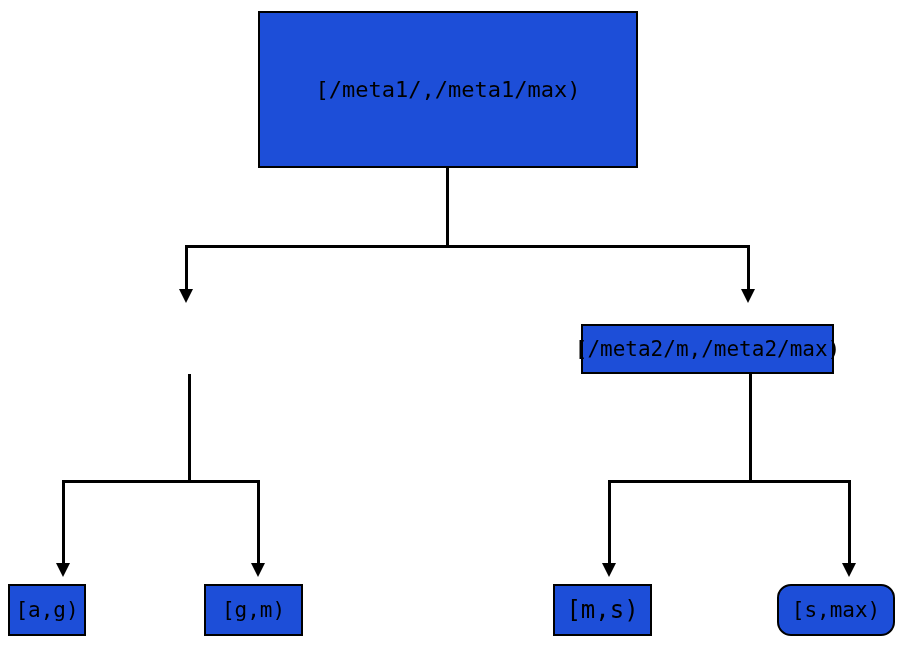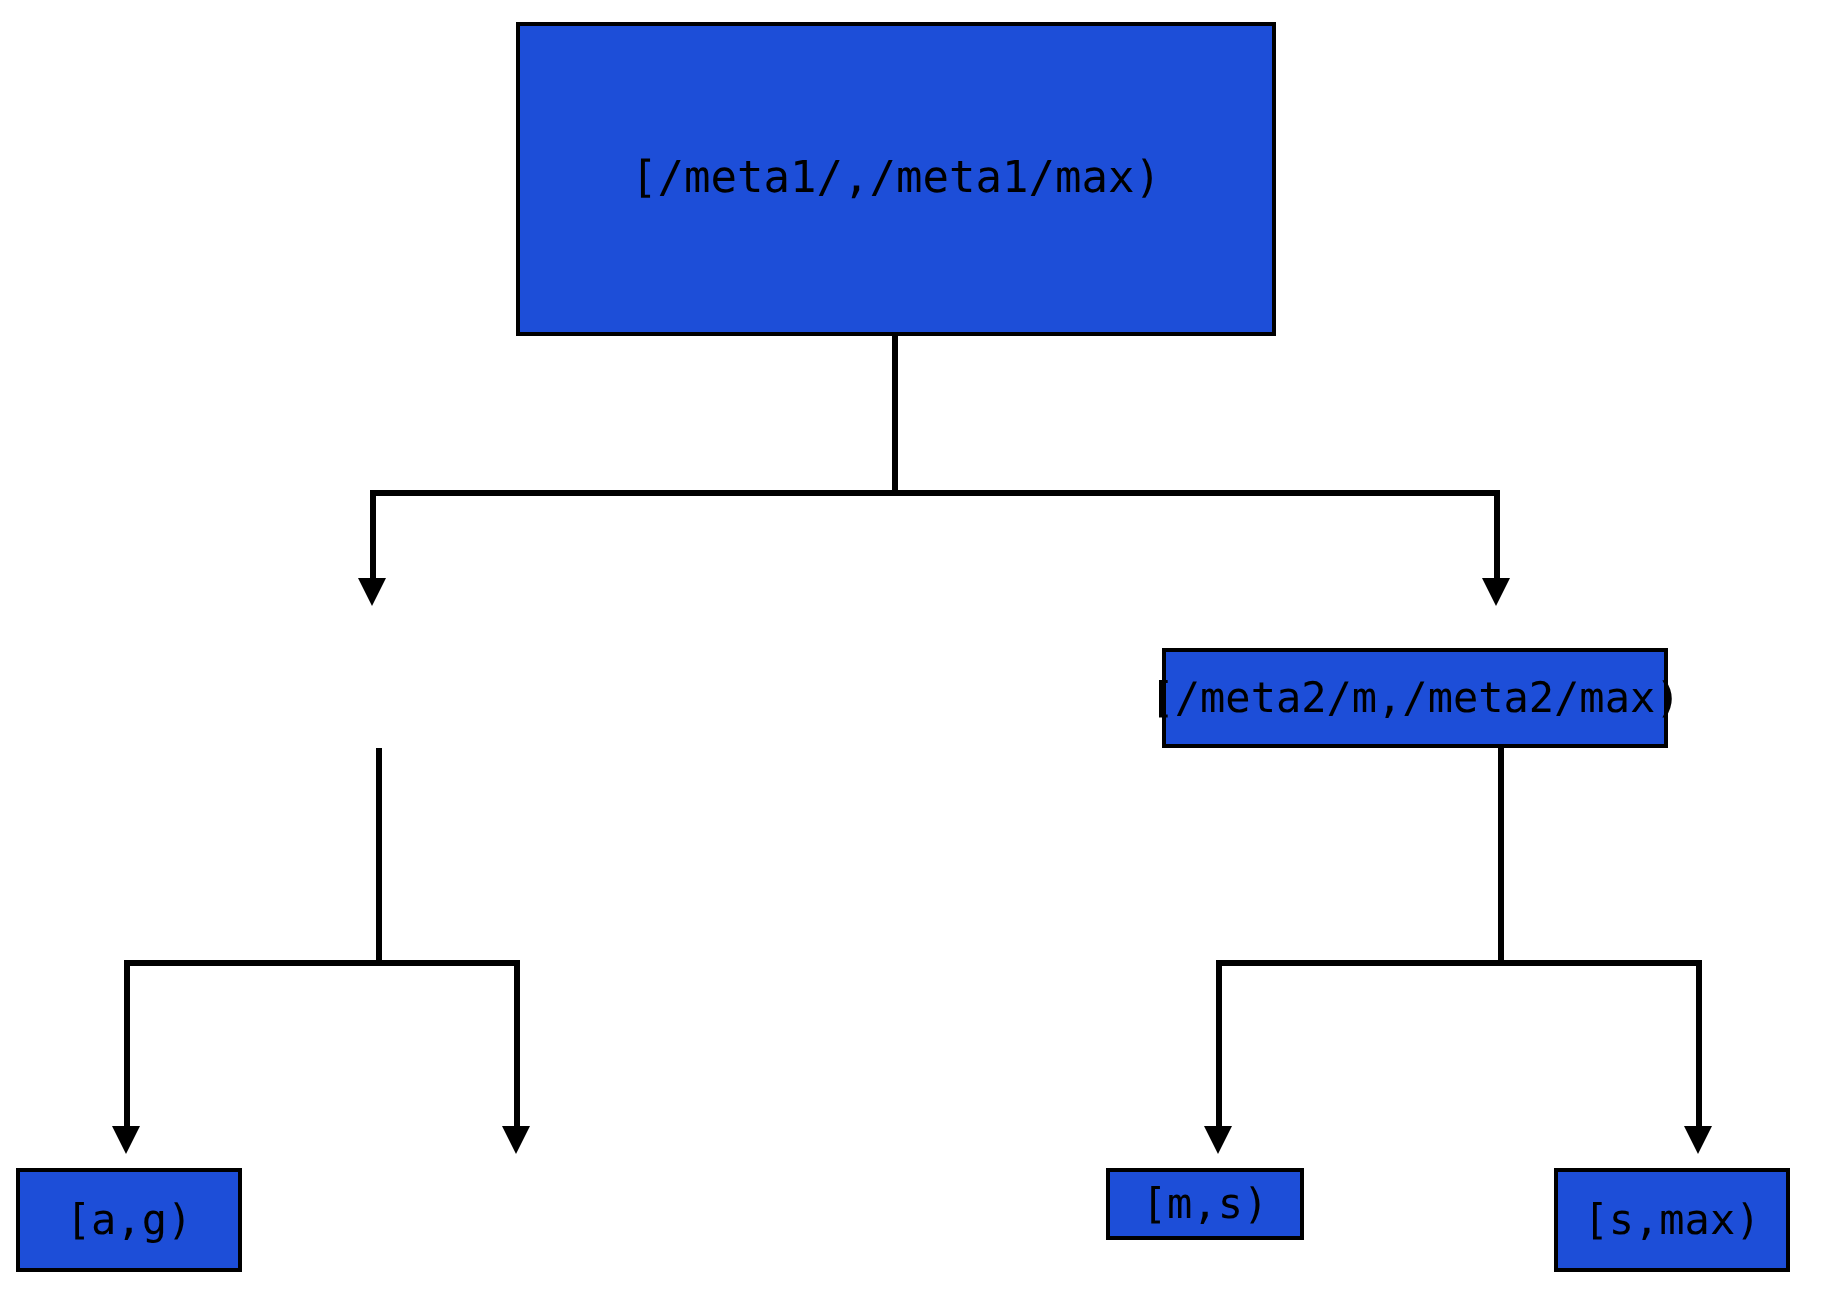--- a/index.html
+++ b/index.html
@@ -56,44 +56,45 @@
     left: 581px;
     top: 324px;
     width: 253px;
     height: 50px;
     font-size: 21px;
   }
   
   #node-leaf-ag {
     left: 8px;
     top: 584px;
-    width: 113px;
+    width: 78px;
     height: 52px;
     font-size: 21px;
   }
   #node-leaf-gm {
     left: 204px;
     top: 584px;
     width: 99px;
     height: 52px;
     font-size: 21px;
   }
   #node-leaf-ms {
     left: 553px;
     top: 584px;
     width: 99px;
-    height: 36px;
-    font-size: 21px;
+    height: 52px;
+    font-size: 24px;
   }
   #node-leaf-smax {
     left: 777px;
     top: 584px;
     width: 118px;
     height: 52px;
     font-size: 21px;
+    border-radius: 14px;
   }
 
   
   .edge-v {
     position: absolute;
     width: 3px;
     background: #000000;
   }
   .edge-h {
     position: absolute;
@@ -144,20 +145,23 @@
   <div class="edge-h" id="edge-high-bar" style="left:608px; top:480px; width:243px;"></div>
   <div class="edge-v" id="edge-high-drop-left" style="left:608px; top:480px; height:85px;"></div>
   <div class="arrow-head" id="arrow-high-left" style="left:602px; top:563px;"></div>
   <div class="edge-v" id="edge-high-drop-right" style="left:848px; top:480px; height:85px;"></div>
   <div class="arrow-head" id="arrow-high-right" style="left:842px; top:563px;"></div>
 
   <div class="tree-node" id="node-leaf-ag">
     <span class="node-label">[a,g)</span>
   </div>
 
+  <div class="tree-node" id="node-leaf-gm">
+    <span class="node-label">[g,m)</span>
+  </div>
 
   <div class="tree-node" id="node-leaf-ms">
     <span class="node-label">[m,s)</span>
   </div>
 
   <div class="tree-node" id="node-leaf-smax">
     <span class="node-label">[s,max)</span>
   </div>
 
 </div>

